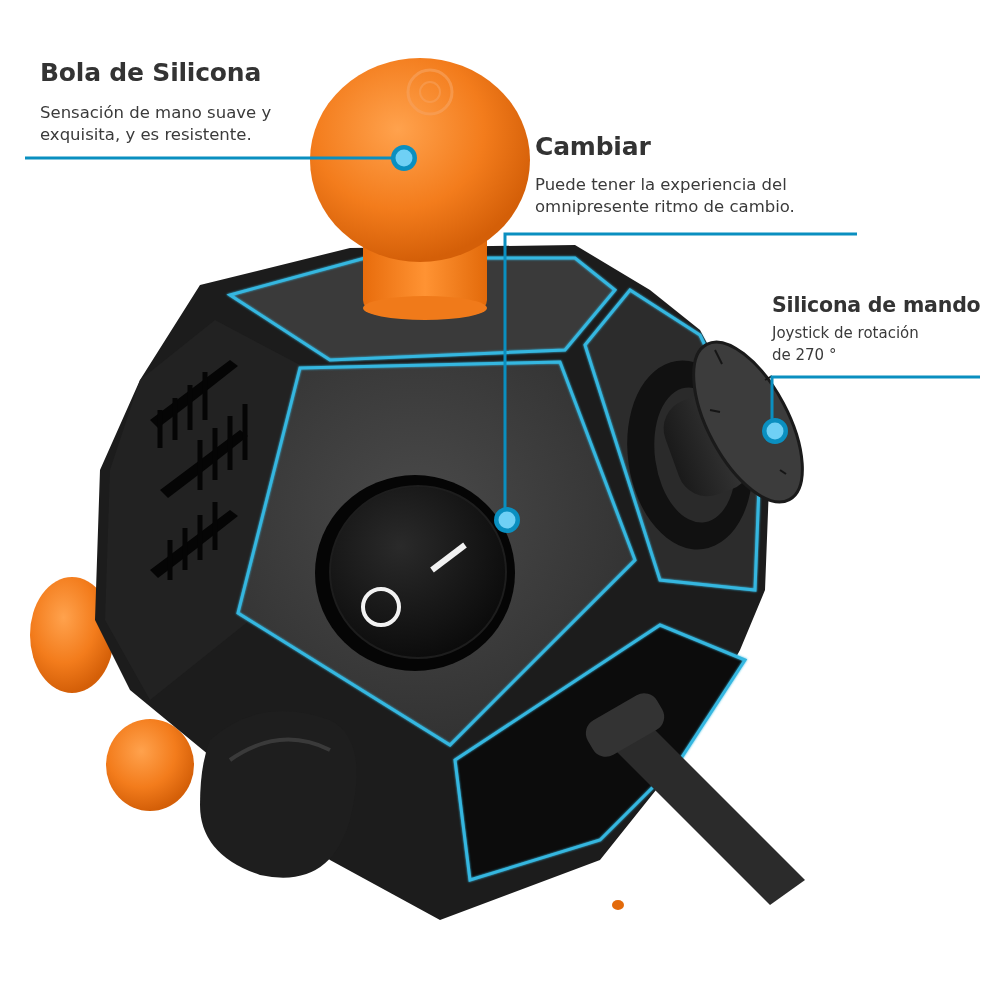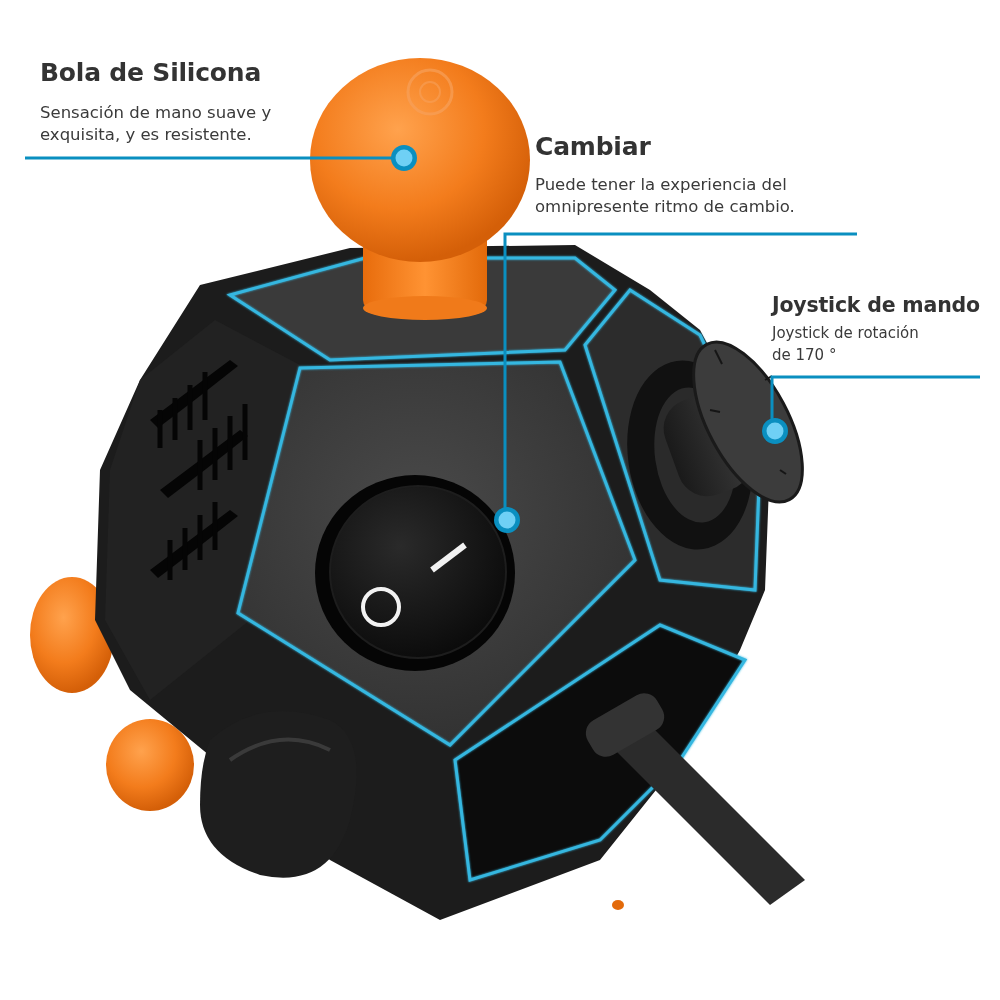--- a/index.html
+++ b/index.html
@@ -165,18 +165,18 @@
     <p style="margin-top:0">omnipresente ritmo de cambio.</p>
   </div>
 
   <div class="callout" id="c1">
     <h2>Bola de Silicona</h2>
     <p>Sensación de mano suave y</p>
     <p style="margin-top:0">exquisita, y es resistente.</p>
   </div>
 
   <div class="callout" id="c3">
-    <h2>Joystick de mando</h2>
+    <h2>Silicona de mando</h2>
     <p>Joystick de rotación</p>
-    <p style="margin-top:0">de 170 °</p>
+    <p style="margin-top:0">de 270 °</p>
   </div>
 
 </div>
 
 </body></html>

